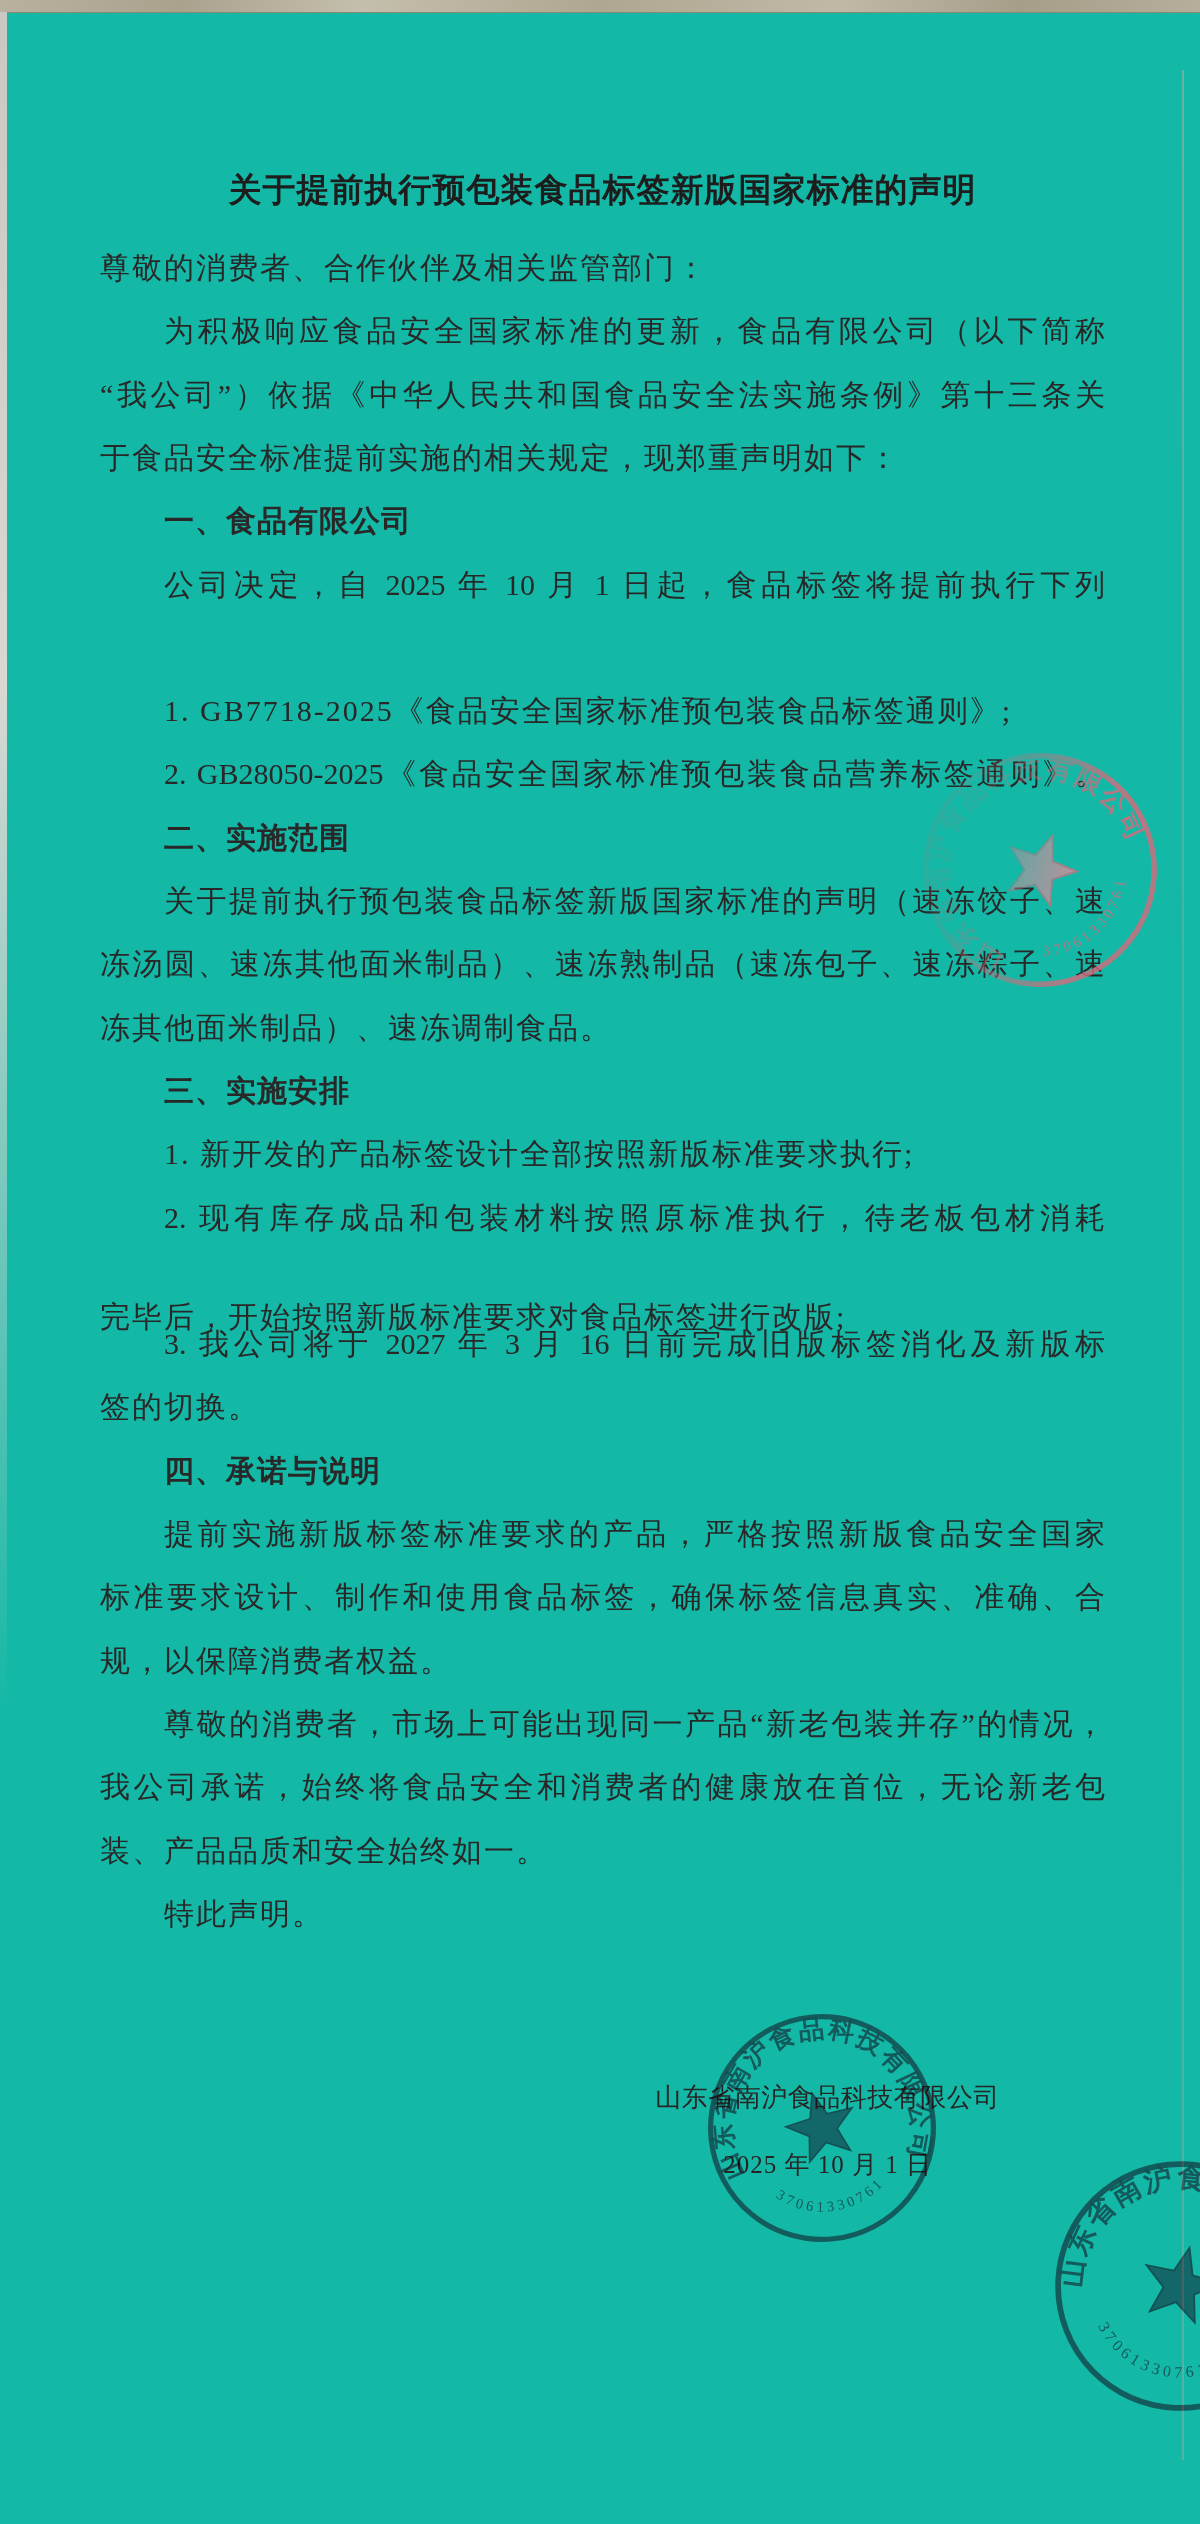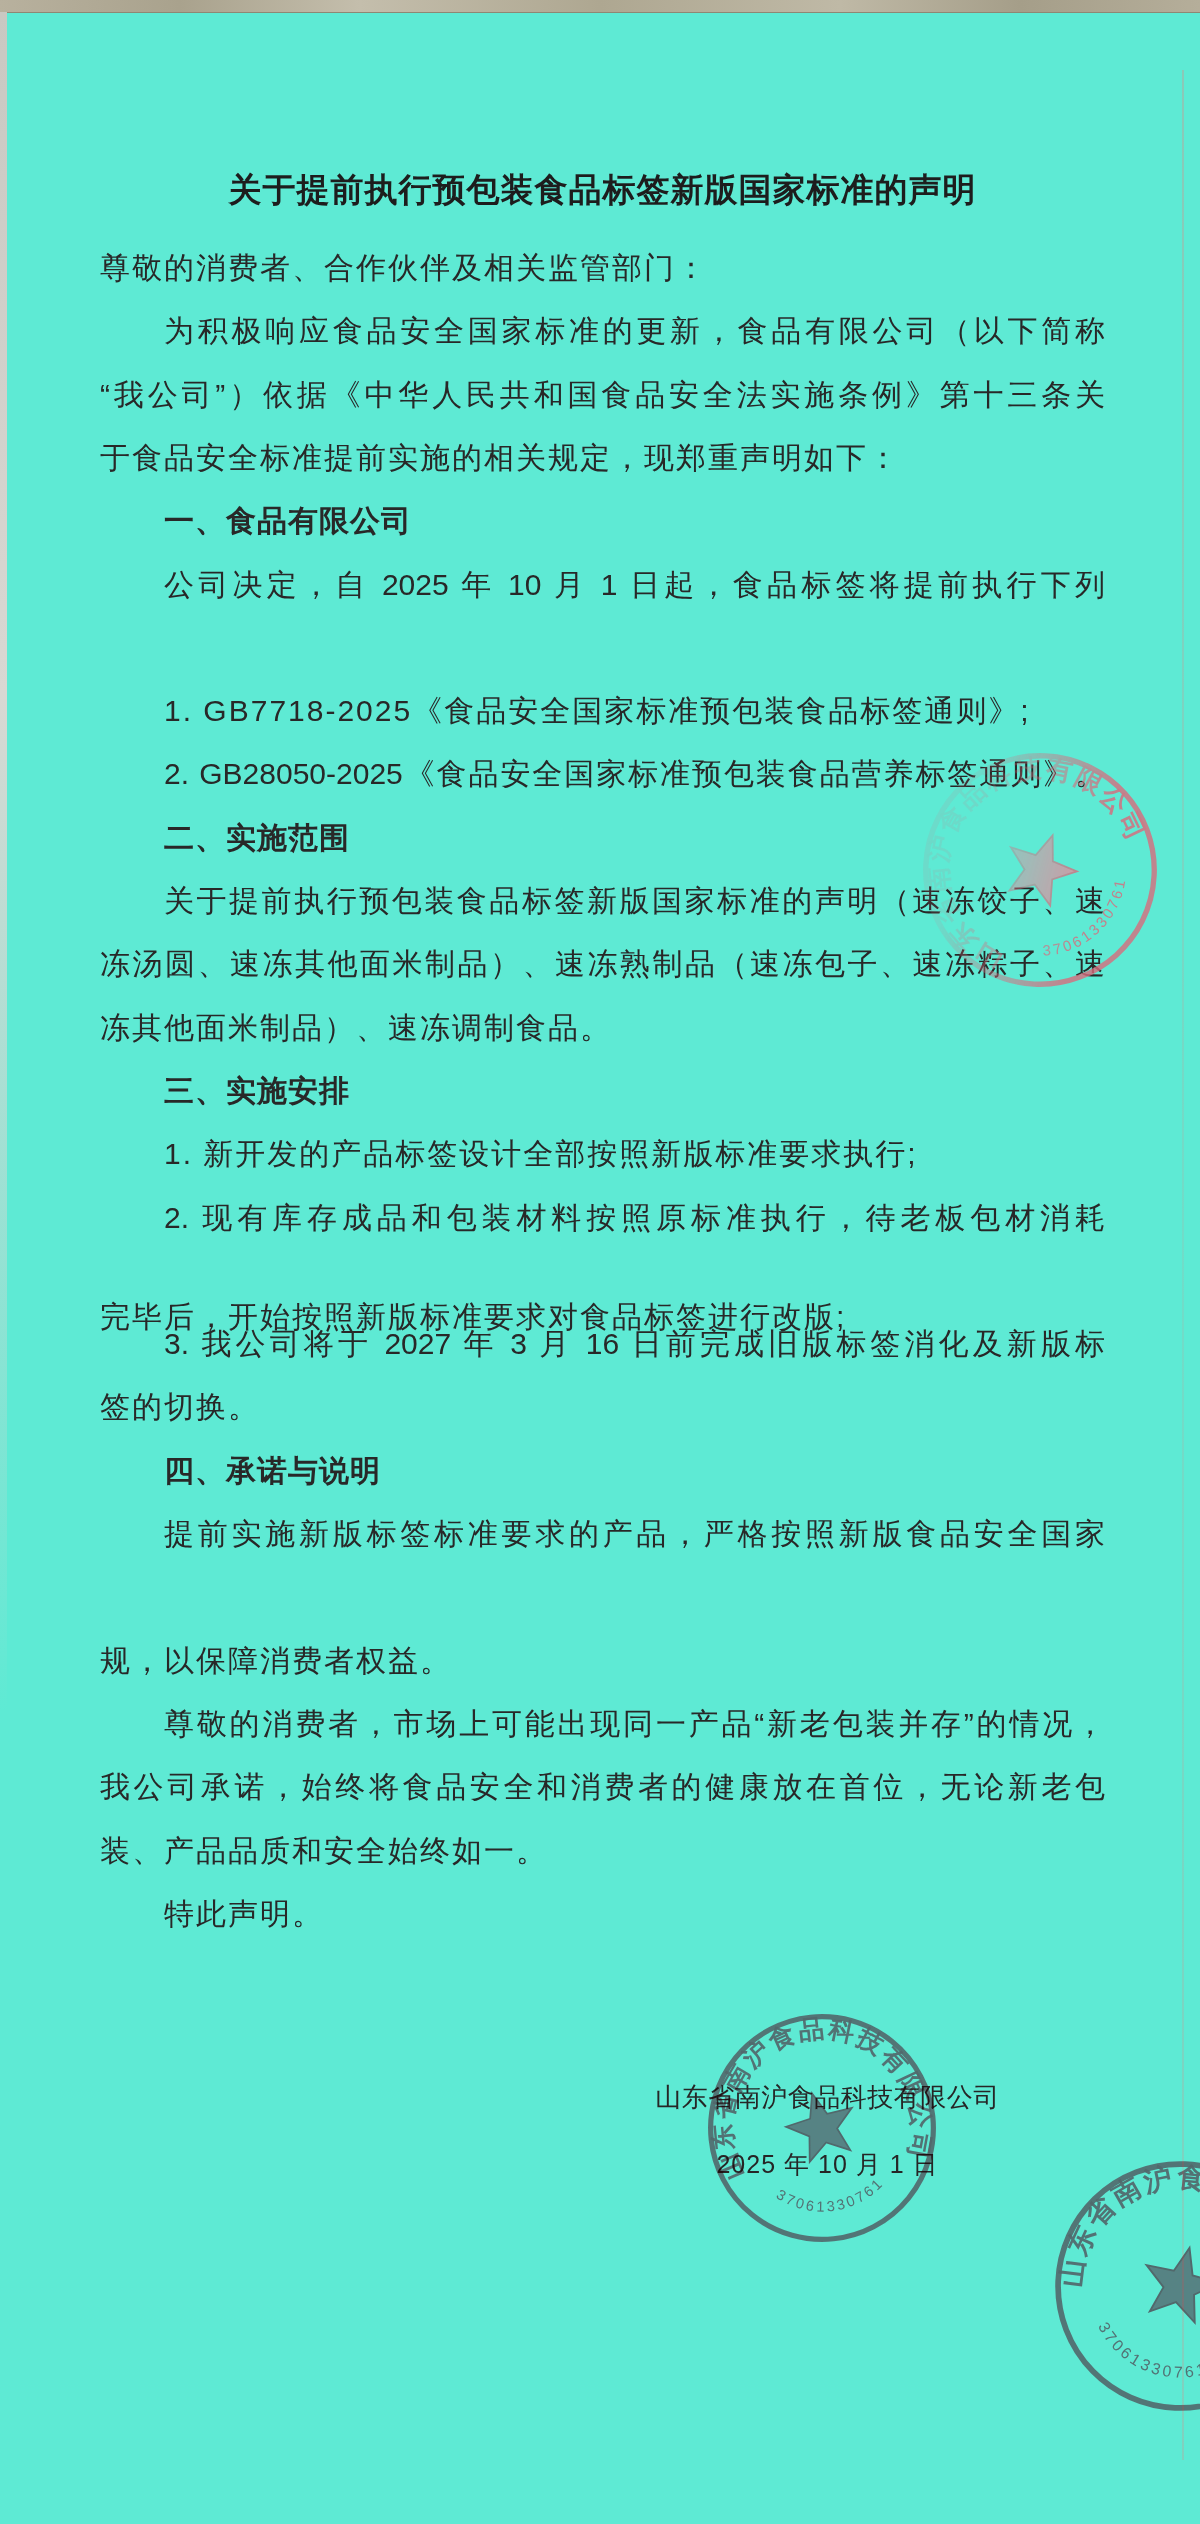--- a/index.html
+++ b/index.html
@@ -1,22 +1,22 @@
 <!DOCTYPE html>
 <html><head>
 <meta charset="utf-8">
 <style>
   html,body{margin:0;padding:0;background:#e9e7e0;}
   .page{
     position:relative;
     width:1200px;
     height:2524px;
-    background:#5eead4;
+    background:#14b8a6;
     overflow:hidden;
-    font-family:Liberation Sans, sans-serif;
+    font-family:Liberation Serif, serif;
   }
   .scan-top{
     position:absolute;left:0;top:0;width:1200px;height:12px;
     background:linear-gradient(90deg,#b8b19e,#a9a28d 15%,#c4beac 30%,#aea791 50%,#bfb9a6 70%,#a59e89 85%,#b5ae9a);
     border-bottom:1px solid #8e8874;
     z-index:1;
   }
   .scan-left{
     position:absolute;left:0;top:12px;width:7px;height:1700px;
     background:linear-gradient(180deg,#c9c8c2,#d9d8d3 40%,rgba(217,216,211,0));
@@ -82,20 +82,21 @@
       <div class="line justify" style="top: 944px;">冻汤圆、速冻其他面米制品）、速冻熟制品（速冻包子、速冻粽子、速</div>
       <div class="line" style="top: 1008px;">冻其他面米制品）、速冻调制食品。</div>
       <div class="line indent bold" style="top: 1071px;">三、实施安排</div>
       <div class="line indent" style="top: 1134px;">1. 新开发的产品标签设计全部按照新版标准要求执行;</div>
       <div class="line indent justify" style="top: 1198px;">2. 现有库存成品和包装材料按照原标准执行，待老板包材消耗</div>
       <div class="line" style="top: 1261px; margin-top: 36px;">完毕后，开始按照新版标准要求对食品标签进行改版;</div>
       <div class="line indent justify" style="top: 1324px;">3. 我公司将于 2027 年 3 月 16 日前完成旧版标签消化及新版标</div>
       <div class="line" style="top: 1387px;">签的切换。</div>
       <div class="line indent bold" style="top: 1451px;">四、承诺与说明</div>
       <div class="line indent justify" style="top: 1514px;">提前实施新版标签标准要求的产品，严格按照新版食品安全国家</div>
+      <div class="line justify" style="top: 1577px;">标准要求设计、制作和使用食品标签，确保标签信息真实、准确、合</div>
       <div class="line" style="top: 1641px;">规，以保障消费者权益。</div>
       <div class="line indent justify" style="top: 1704px;">尊敬的消费者，市场上可能出现同一产品“新老包装并存”的情况，</div>
       <div class="line justify" style="top: 1767px;">我公司承诺，始终将食品安全和消费者的健康放在首位，无论新老包</div>
       <div class="line" style="top: 1831px;">装、产品品质和安全始终如一。</div>
       <div class="line indent" style="top: 1894px;">特此声明。</div>
     </div>
 
   <div class="sig-block">
     <div class="sig">山东省南沪食品科技有限公司</div>
     <div class="sig-date">2025 年 10 月 1 日</div>

